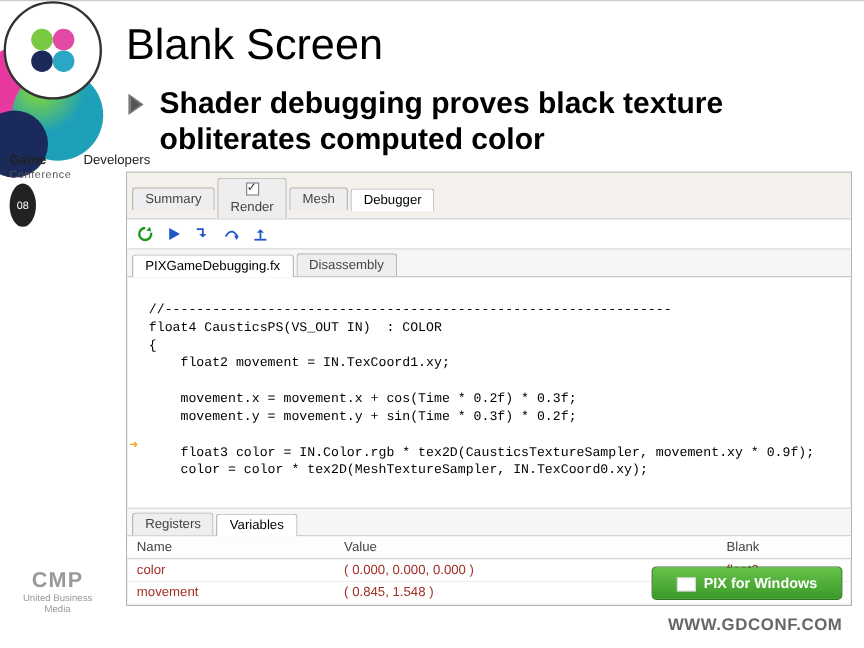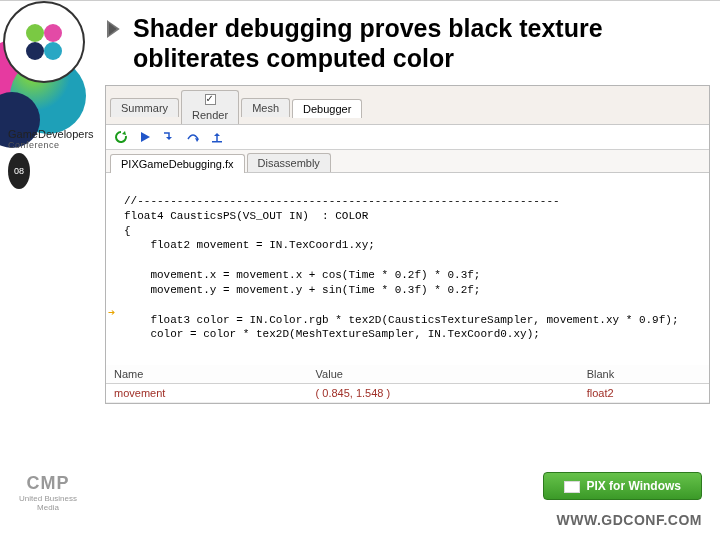--- a/index.html
+++ b/index.html
@@ -20,22 +20,22 @@
   }
   .side-deco svg { width: 92px; height: 540px; }
   .gdc-logo {
     position: absolute;
     left: 8px; top: 128px;
     width: 78px;
     font-size: 9px;
     color: #333;
     text-align: left;
   }
-  .gdc-logo .game { font-weight: normal; font-size: 11px; color:#222;margin-top:20px;}
-  .gdc-logo .dev { font-size: 11px; color:#222;}
+  .gdc-logo .game { font-weight: bold; font-size: 11px; color:#222;margin-top:20px;}
+  .gdc-logo .dev { font-size: 11px; color:#222;padding-left:31px;}
   .gdc-logo .conf { font-size: 9px; color:#555; letter-spacing:0.5px;}
   .cmp-logo {
     position: absolute;
     left: 18px; bottom: 28px;
     font-size: 8px;
     color: #999;
     text-align: center;
     width: 60px;
   }
   .cmp-logo .cmp-mark {
@@ -243,20 +243,21 @@
   <span class="conf">Conference</span>
   <div style="margin-top:3px;width:22px;height:36px;border-radius:50%;background:#222;color:#fff;font-size:9px;display:flex;align-items:center;justify-content:center;">08</div>
 </div>
 
 <div class="cmp-logo">
   <div class="cmp-mark">CMP</div>
   <div>United Business Media</div>
 </div>
 
 <div class="content">
+  <h1 class="title">Blank Screen</h1>
 
   <div class="bullet-row">
     <span class="bullet-icon">
       <svg viewBox="0 0 18 18">
           <path d="M3 2 L13 9 L3 16 Z" fill="none" stroke="#777" stroke-width="2"></path>
           <path d="M4 3 L12 9 L4 15 Z" fill="#555"></path>
         </svg>
     </span>
     <div class="bullet-text">Shader debugging proves black texture obliterates computed color</div>
   </div>
@@ -316,31 +317,40 @@
 <span>{</span>
 <span>    float2 movement = IN.TexCoord1.xy;</span>
 <span></span>
 <span>    movement.x = movement.x + cos(Time * 0.2f) * 0.3f;</span>
 <span>    movement.y = movement.y + sin(Time * 0.3f) * 0.2f;</span>
 <span></span>
 <span>    float3 color = IN.Color.rgb * tex2D(CausticsTextureSampler, movement.xy * 0.9f);</span>
 <span class="arrow-mark" style="top:132px;">➔</span><span>    color = color * tex2D(MeshTextureSampler, IN.TexCoord0.xy);</span>
     </div>
 
+    <div class="bottom-tabbar">
+      <div class="tab">Registers</div>
+      <div class="tab active">Variables</div>
+    </div>
 
     <table class="vars">
       <thead>
         <tr>
           <th>Name</th>
           <th>Value</th>
           <th>Blank</th>
         </tr>
       </thead>
       <tbody>
         <tr>
+          <td>color</td>
+          <td>( 0.000, 0.000, 0.000 )</td>
+          <td>float3</td>
+        </tr>
+        <tr>
           <td>movement</td>
           <td>( 0.845, 1.548 )</td>
           <td>float2</td>
         </tr>
       </tbody>
     </table>
   </div>
 </div>
 
 <div class="pix-badge">

